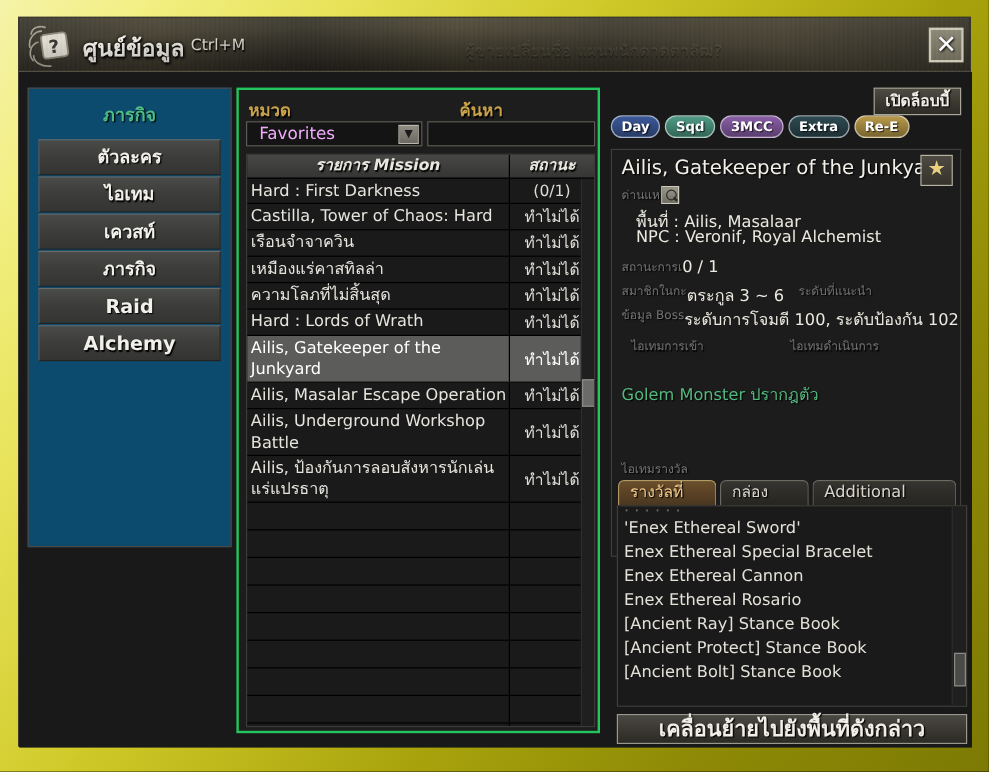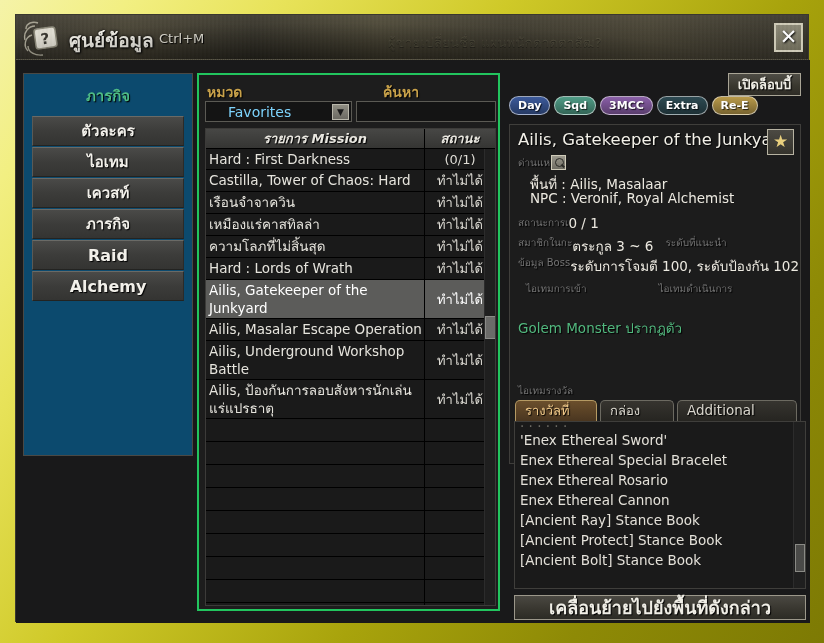--- a/index.html
+++ b/index.html
@@ -120,21 +120,21 @@
   }
   #lblCategory { left: 8px; top: 6px; }
   #lblSearch   { left: 148px; top: 6px; margin-left: 36px; }
 
   #catSelect {
     position: absolute; left: 6px; top: 26px; width: 147px; height: 21px;
     background: #141414; border: 1px solid #5b5a54;
     cursor: pointer;
   }
   #catSelectLabel {
-    position: absolute; left: 22px; top: 2px; color: #7dd3fc; font-size: 14px;
+    position: absolute; left: 10px; top: 2px; color: #f0abfc; font-size: 14px;
   }
   #catArrow {
     position: absolute; right: 2px; top: 2px; width: 17px; height: 16px;
     background: linear-gradient(180deg,#8f8d82,#6b6962);
     border: 1px solid #b9b7ab;
     color: #1a1a1a; font-size: 9px; line-height: 14px; text-align: center;
   }
   #searchInput {
     position: absolute; left: 157px; top: 26px; width: 140px; height: 21px;
     background: #141414; border: 1px solid #5b5a54;
@@ -480,22 +480,22 @@
               <div class="tab active">รางวัลที่ดรอป</div>
               <div class="tab">กล่องรางวัล</div>
               <div class="tab latin">Additional Reward</div>
             </div>
 
           <div id="rewardList">
             <div id="rewardHost">
                 <div class="ritem clipped">· · · · · ·</div>
                 <div class="ritem">'Enex Ethereal Sword'</div>
                 <div class="ritem">Enex Ethereal Special Bracelet</div>
+                <div class="ritem">Enex Ethereal Cannon</div>
                 <div class="ritem">Enex Ethereal Rosario</div>
-                <div class="ritem">Enex Ethereal Cannon</div>
                 <div class="ritem">[Ancient Ray] Stance Book</div>
                 <div class="ritem">[Ancient Protect] Stance Book</div>
                 <div class="ritem">[Ancient Bolt] Stance Book</div>
               </div>
             <div id="rewardScroll">
               <div id="rewardThumb"></div>
             </div>
           </div>
 
           <div id="moveBtn">เคลื่อนย้ายไปยังพื้นที่ดังกล่าว</div>

